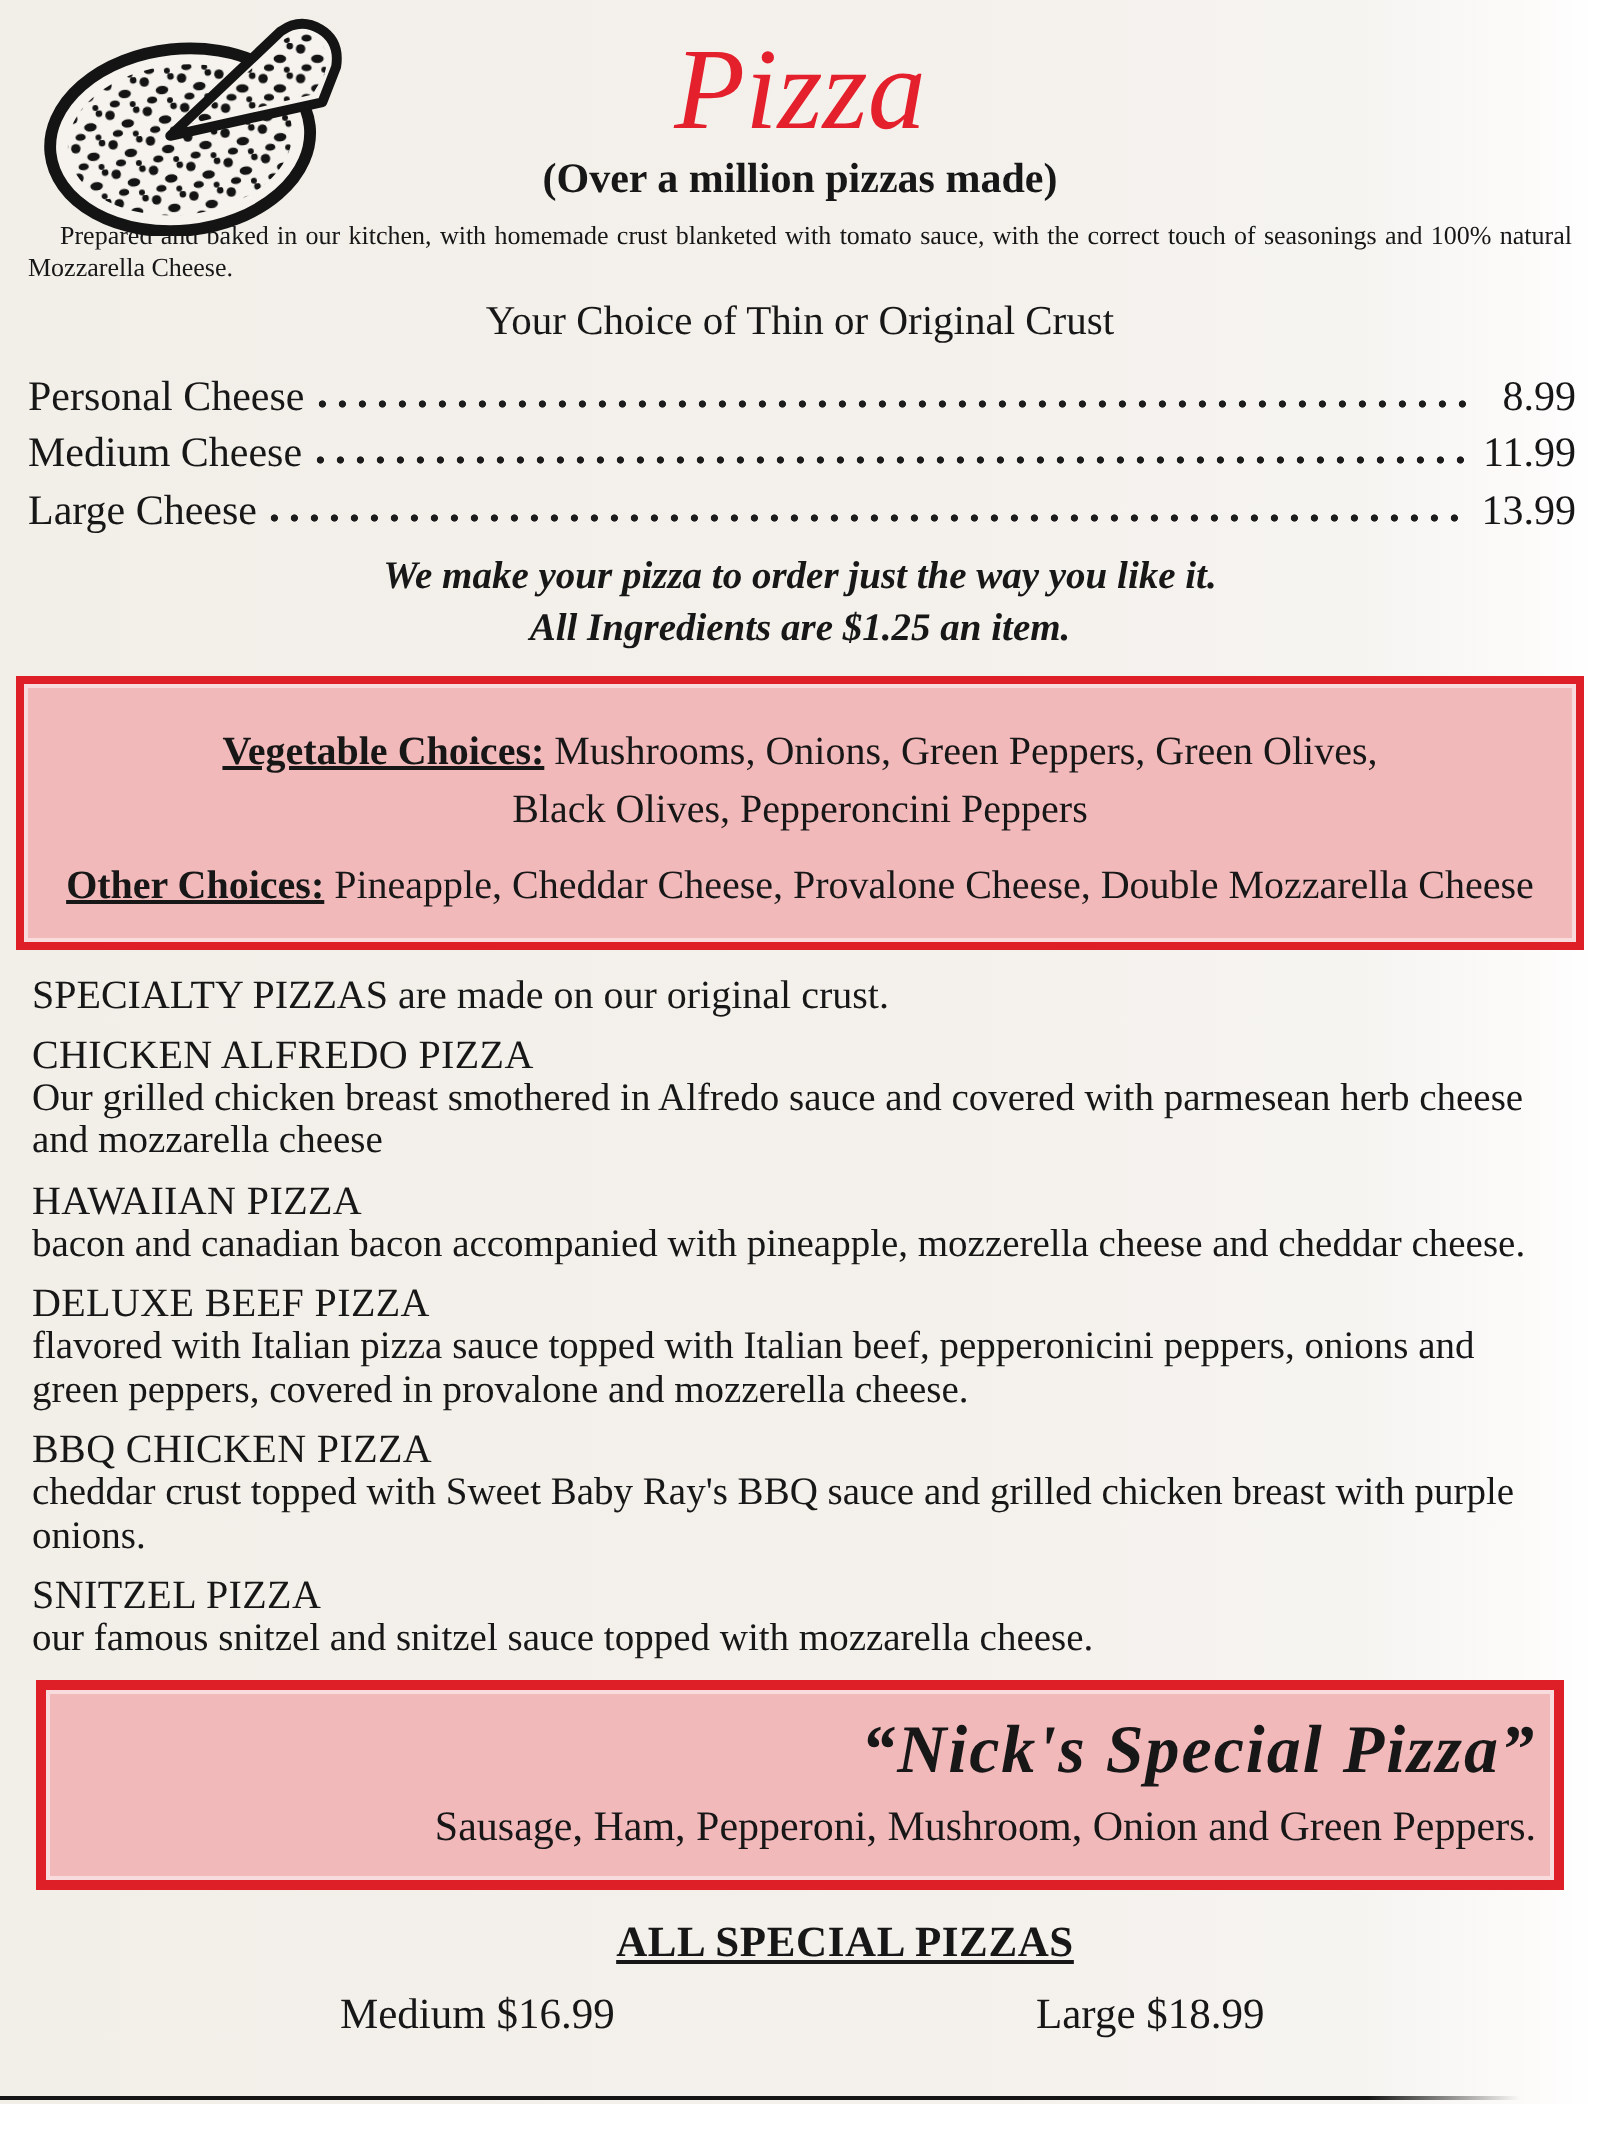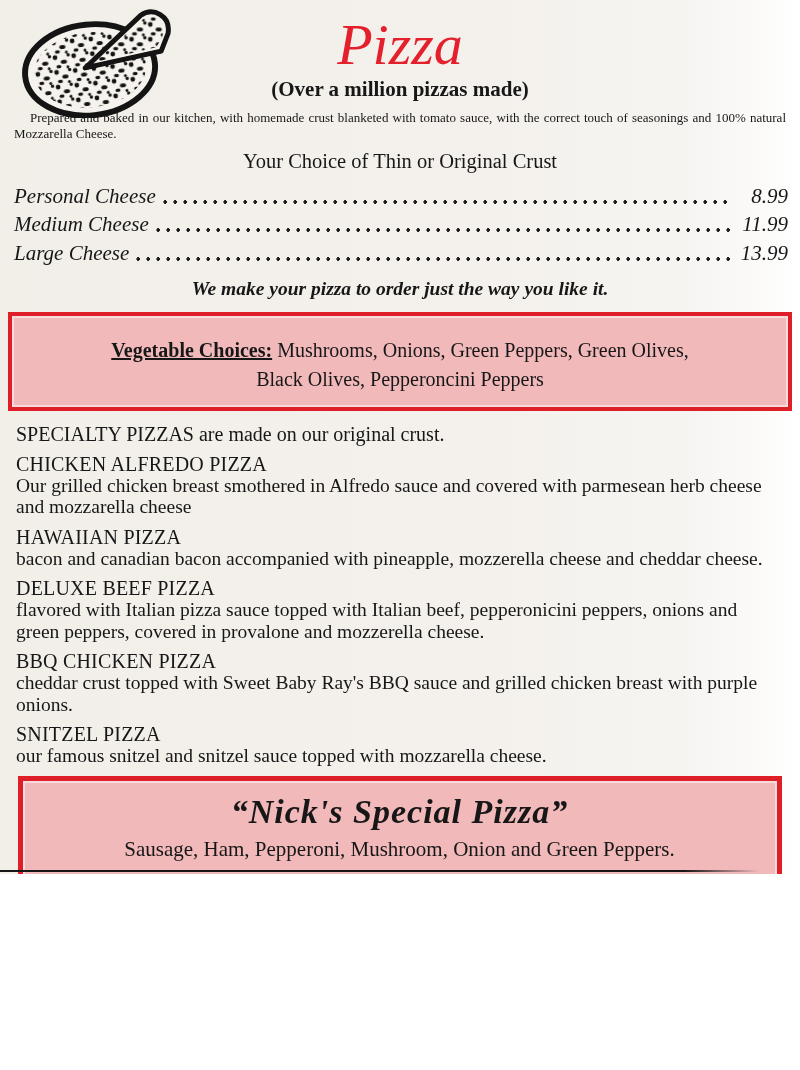--- a/index.html
+++ b/index.html
@@ -3,21 +3,21 @@
 <meta charset="utf-8">
 <style>
   html, body { margin: 0; padding: 0; }
   body {
     width: 800px; height: 1070px;
     font-family: "Liberation Serif", serif;
     color: #171717;
   }
   .page {
     position: relative;
-    width: 800px; height: 874px;
+    width: 800px; height: 1052px;
     overflow: hidden;
     background: linear-gradient(90deg, #f2eee8 0%, #f4f1ec 60%, #f6f4f1 85%, #fcfbfa 96%, #ffffff 100%);
   }
   .logo {
     position: absolute; left: 16px; top: 6px;
     width: 158px; height: 112px;
   }
   .title {
     margin: 16px 0 0 0;
     text-align: center;
@@ -32,22 +32,22 @@
   }
   .intro {
     margin: 8px 14px 0 14px;
     font-size: 13px; line-height: 1.2;
     text-align: justify;
     text-indent: 16px;
   }
   .crust-line { text-align: center; font-size: 20.5px; margin-top: 9px; }
   .price-list { margin: 9px 12px 0 14px; }
   .price-row {
-    display: flex; align-items: center;
-    font-size: 21px; height: 28.5px; font-style: italic;
+    display: flex; align-items: flex-end;
+    font-size: 21px; height: 28.5px;
   }
   .item-name { white-space: nowrap; }
   .leader {
     flex: 1;
     align-self: flex-end;
     height: 6px;
     margin: 0 7px 6px 7px;
     background-image: radial-gradient(circle at 2.2px 3px, #1c1c1c 1.6px, rgba(0,0,0,0) 2px);
     background-size: 10px 6px;
     background-repeat: repeat-x;
@@ -74,21 +74,21 @@
   .spec-intro { margin: 13px 16px 0 16px; font-size: 20px; line-height: 21px; }
   .spec-item { margin: 9px 16px 0 16px; }
   .spec-name { font-size: 20px; line-height: 21px; letter-spacing: 0.2px; }
   .spec-desc { font-size: 19.5px; line-height: 21.5px; }
   .nicks-box {
     margin: 9px 18px 0 18px;
     background: #f2b9bb;
     border: 5px solid #df1f27;
     box-shadow: inset 0 0 0 2px #f8dbdc;
     padding: 11px 9px 12px 8px;
-    text-align: center;
+    text-align: right;
   }
   .nicks-title {
     font-size: 34px; line-height: 40px;
     font-style: italic; font-weight: bold;
     letter-spacing: 1px;
   }
   .nicks-sub { font-size: 21px; line-height: 30px; margin-top: 2px; }
   .special-heading {
     margin-top: 14px;
     text-align: center;
@@ -150,29 +150,36 @@
       <span class="item-price">11.99</span>
     </div>
     <div class="price-row">
       <span class="item-name">Large Cheese</span>
       <span class="leader"></span>
       <span class="item-price">13.99</span>
     </div>
   </div>
 
   <div class="note first">We make your pizza to order just the way you like it.</div>
+  <div class="note">All Ingredients are $1.25 an item.</div>
 
   <div class="choices-box">
     <div class="choice-group">
       <div class="gline">
         <span class="glabel">Vegetable Choices:</span>
         <span>Mushrooms, Onions, Green Peppers, Green Olives,</span>
       </div>
       <div class="gline">Black Olives, Pepperoncini Peppers</div>
     </div>
+    <div class="choice-group">
+      <div class="gline">
+        <span class="glabel">Other Choices:</span>
+        <span>Pineapple, Cheddar Cheese, Provalone Cheese, Double Mozzarella Cheese</span>
+      </div>
+    </div>
   </div>
 
   <div class="spec-intro">SPECIALTY PIZZAS are made on our original crust.</div>
 
   <div class="spec-item">
     <div class="spec-name">CHICKEN ALFREDO PIZZA</div>
     <div class="spec-desc">Our grilled chicken breast smothered in Alfredo sauce and covered with parmesean herb cheese and mozzarella cheese</div>
   </div>
   <div class="spec-item">
     <div class="spec-name">HAWAIIAN PIZZA</div>

